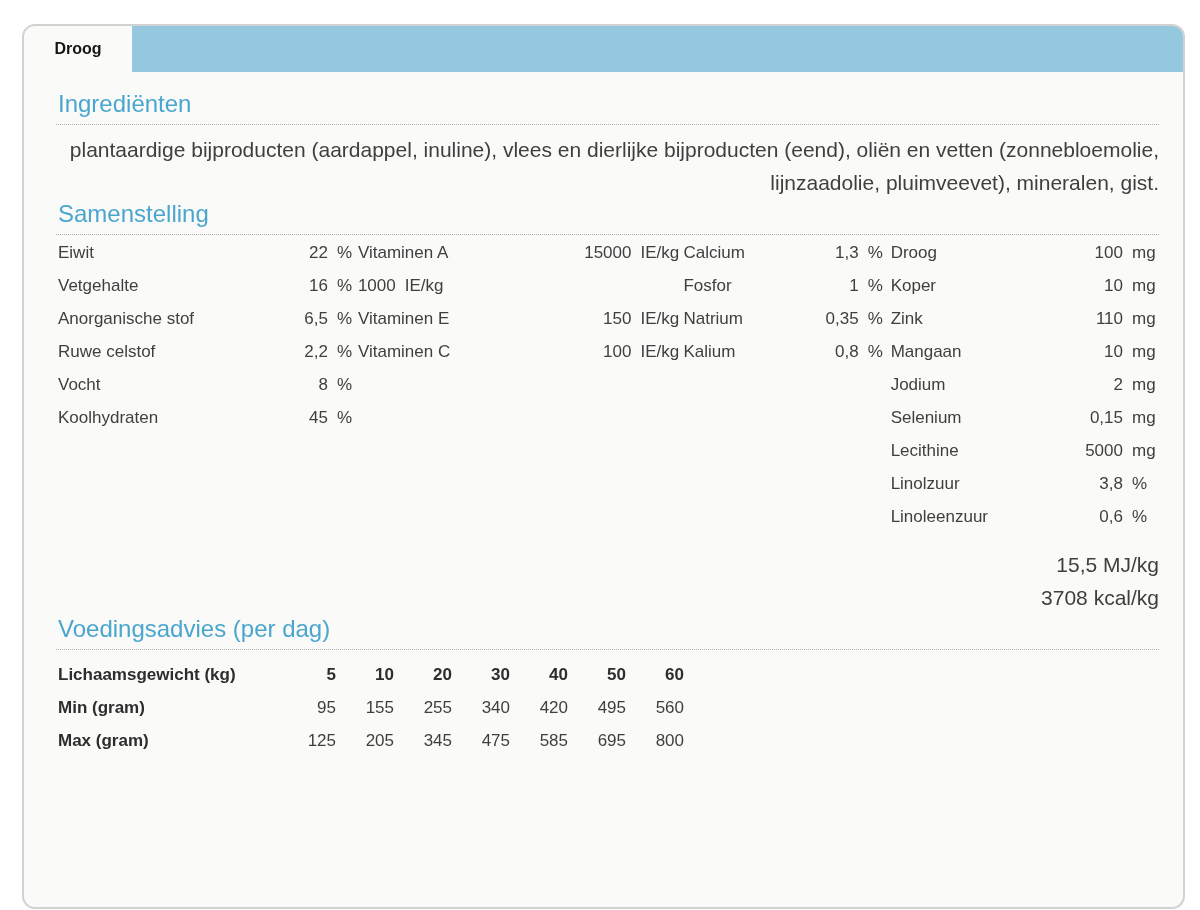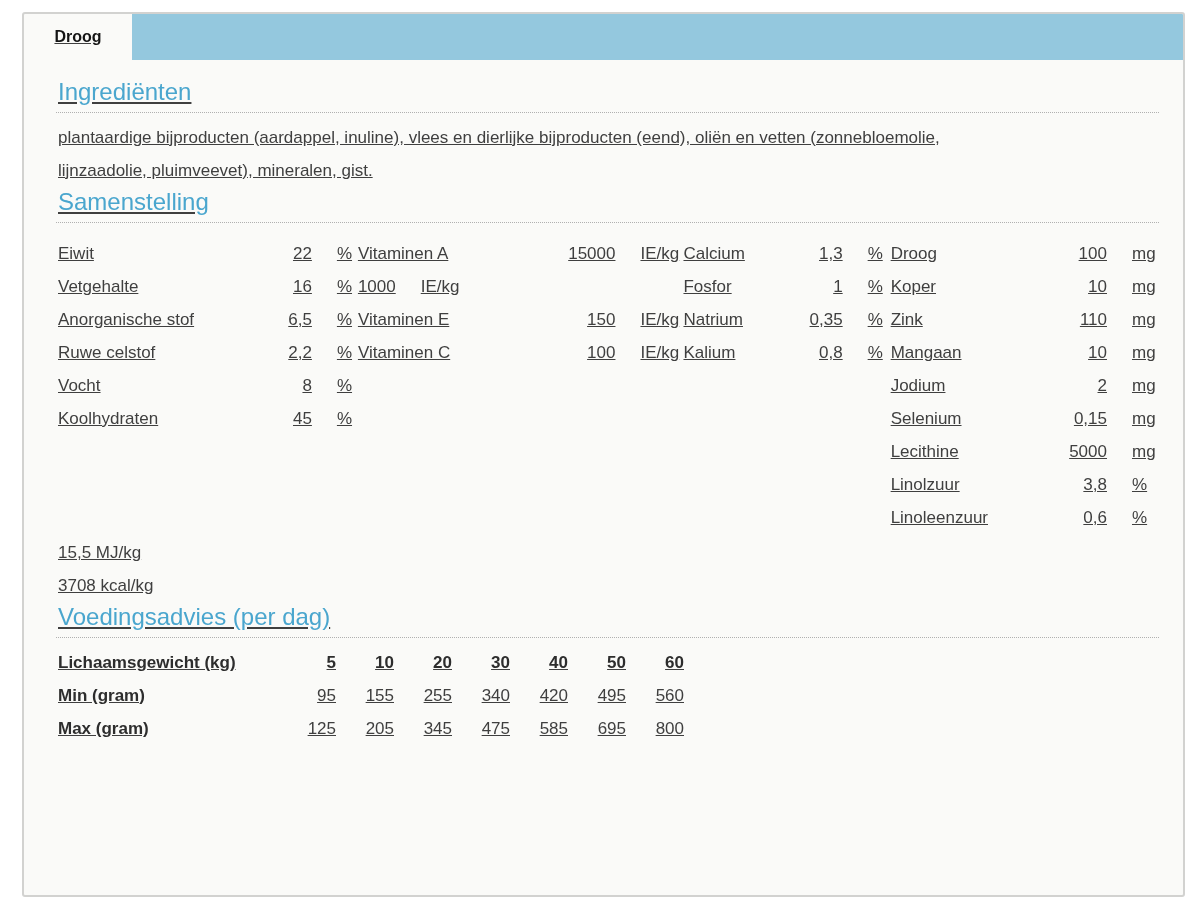--- a/index.html
+++ b/index.html
@@ -7,29 +7,28 @@
     padding: 0;
     width: 1200px;
     height: 910px;
     background: #ffffff;
     font-family: "Liberation Sans", sans-serif;
     color: #3f3f3f;
   }
   .panel {
     position: absolute;
     left: 22px;
-    top: 12px;
+    top: 24px;
     width: 1163px;
     height: 885px;
     box-sizing: border-box;
     background: #fafaf8;
     border: 2px solid #d2d2d0;
-    border-radius: 3px;
+    border-radius: 13px;
     overflow: hidden;
-    text-decoration: underline;
   }
   .tabbar {
     display: flex;
     height: 46px;
   }
   .tab {
     width: 108px;
     display: flex;
     align-items: center;
     justify-content: center;
@@ -52,40 +51,40 @@
     font-weight: normal;
     color: var(--accent, #4aa6ce);
     padding: 0 0 5px 2px;
     border-bottom: 1px dotted #b0b0b0;
   }
   .mt-sec { margin-top: 26px; }
   .mt-sec-lg { margin-top: 30px; }
   .mt-sec-xl { margin-top: 28px; }
   .text-block {
     margin: 8px 0 0 2px;
-    font-size: 17px;
+    font-size: 21px;
+    text-align: right;
   }
   .text-line { line-height: 33px; }
   
   .comp-grid {
     display: flex;
     margin: 8px 0 0 2px;
     align-items: flex-start;
     font-size: 17px;
   }
   .comp-col { box-sizing: border-box; }
   .comp-col.c1 { width: 304px; }
   .comp-col.c2 { width: 330px; }
   .comp-col.c3 { width: 210px; }
   .comp-col.c4 { width: 272px; }
   .comp-row {
     display: flex;
     height: 33px;
-    align-items: flex-end;
-    gap: 16px;
+    align-items: flex-start;
   }
   .comp-row .lbl { flex: 1; }
   .comp-row .val { text-align: right; white-space: nowrap; }
   .comp-row .unit { box-sizing: border-box; padding-left: 9px; white-space: nowrap; }
   .c1 .unit { width: 30px; }
   .c2 .unit { width: 52px; }
   .c3 .unit { width: 32px; }
   .c4 .unit { width: 36px; }
   
   .feed-table {

